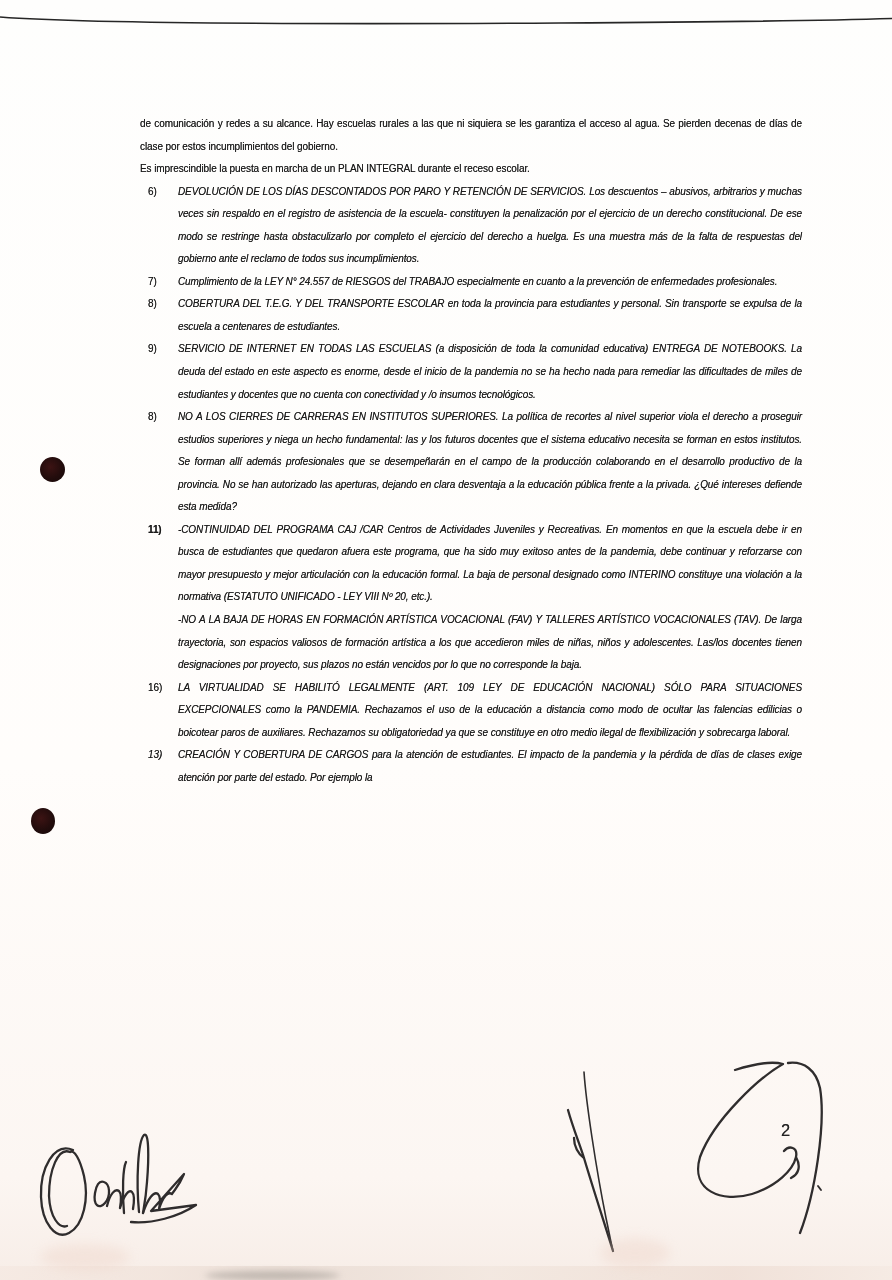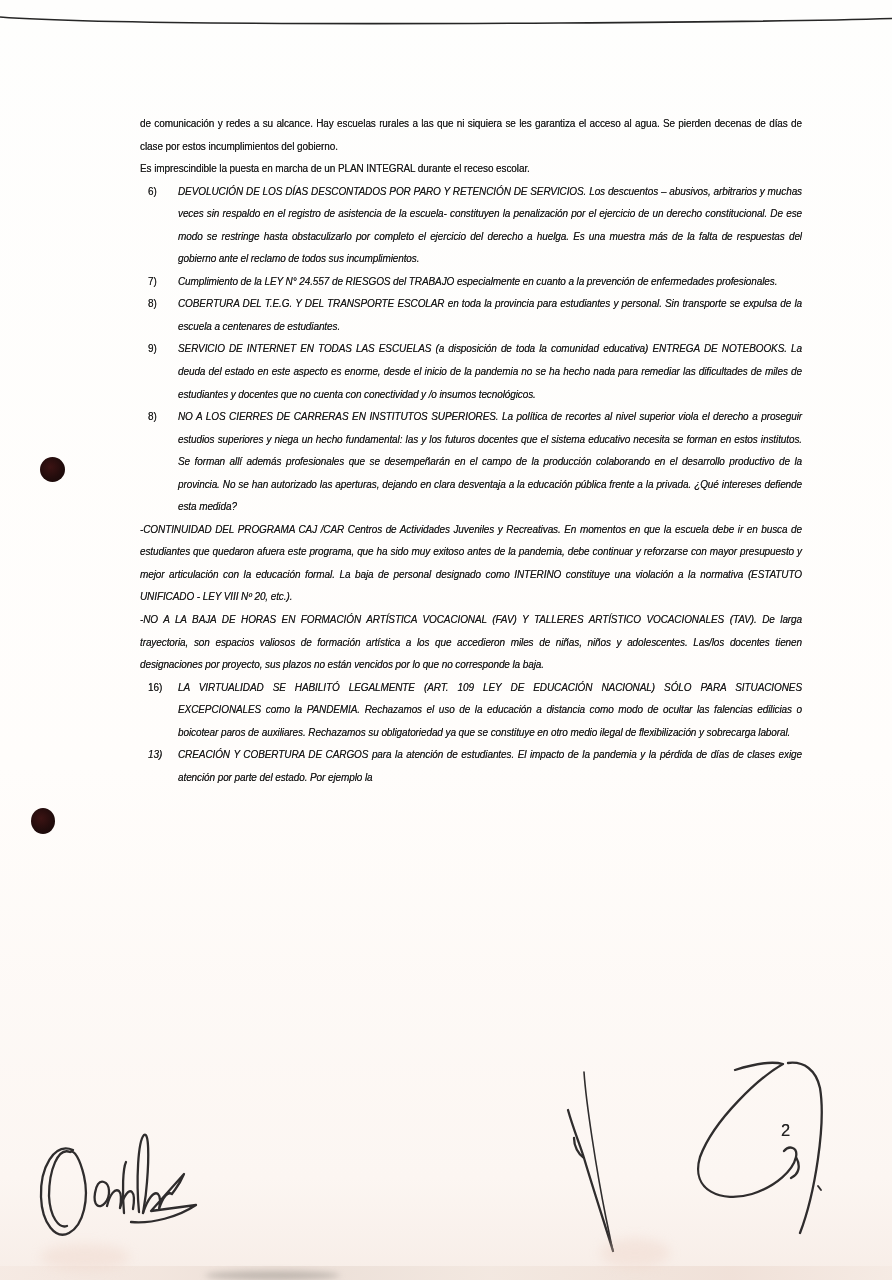--- a/index.html
+++ b/index.html
@@ -83,20 +83,21 @@
       <span class="num">9)</span>
       <p class="body">SERVICIO DE INTERNET EN TODAS LAS ESCUELAS (a disposición de toda la comunidad educativa) ENTREGA DE NOTEBOOKS.  La deuda del estado en este aspecto es enorme, desde el inicio de la pandemia no se ha hecho nada para remediar las dificultades de miles de estudiantes y docentes que no cuenta con conectividad y /o insumos tecnológicos.</p>
     </div>
 
     <div class="item">
       <span class="num">8)</span>
       <p class="body">NO A LOS CIERRES DE CARRERAS EN INSTITUTOS SUPERIORES.  La política de recortes al nivel superior viola el derecho a proseguir estudios superiores y niega un hecho fundamental: las y los futuros docentes que el sistema educativo necesita se forman en estos institutos. Se forman allí además profesionales que se desempeñarán en el campo de la producción colaborando en el desarrollo productivo de la provincia.  No se han autorizado las aperturas, dejando en clara desventaja a la educación pública frente a la privada. ¿Qué intereses defiende esta medida?</p>
     </div>
 
     <div class="item item11">
+      <span class="num">11)</span>
       <div class="body">
         <p>-CONTINUIDAD DEL PROGRAMA CAJ /CAR Centros de Actividades Juveniles y Recreativas.  En momentos en que la escuela debe ir en busca de estudiantes  que quedaron afuera este programa, que ha sido muy exitoso antes de la pandemia, debe continuar y reforzarse con mayor presupuesto y mejor articulación con la educación formal. La baja de personal designado como INTERINO constituye una violación a la normativa (ESTATUTO UNIFICADO - LEY VIII Nº 20, etc.).</p>
         <p>-NO A LA BAJA DE HORAS EN FORMACIÓN ARTÍSTICA VOCACIONAL (FAV) Y TALLERES ARTÍSTICO VOCACIONALES (TAV).  De larga trayectoria, son espacios valiosos de formación artística a los que accedieron miles de niñas, niños y adolescentes.  Las/los docentes tienen designaciones por proyecto, sus plazos no están vencidos por lo que no corresponde la baja.</p>
       </div>
     </div>
 
     <div class="item">
       <span class="num">16)</span>
       <p class="body">LA VIRTUALIDAD SE HABILITÓ LEGALMENTE (ART. 109 LEY DE EDUCACIÓN NACIONAL) SÓLO PARA SITUACIONES EXCEPCIONALES como la PANDEMIA. Rechazamos el uso de la educación a distancia como modo de ocultar las falencias edilicias o boicotear paros de auxiliares. Rechazamos su obligatoriedad ya que se constituye en otro medio ilegal de flexibilización y sobrecarga laboral.</p>
     </div>

